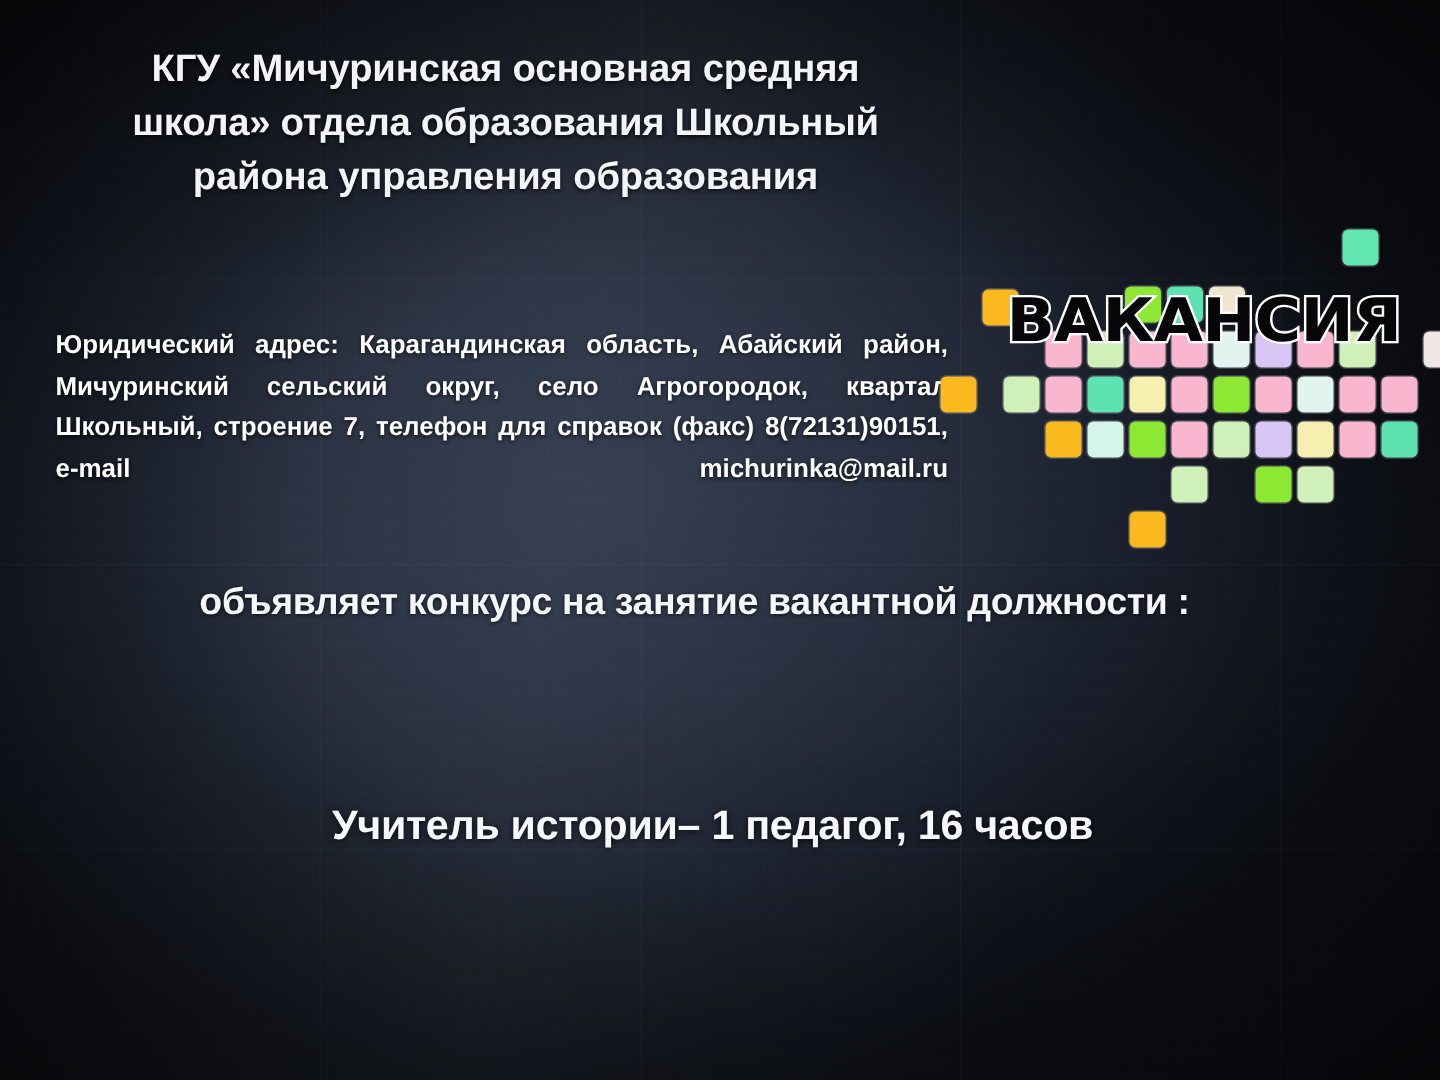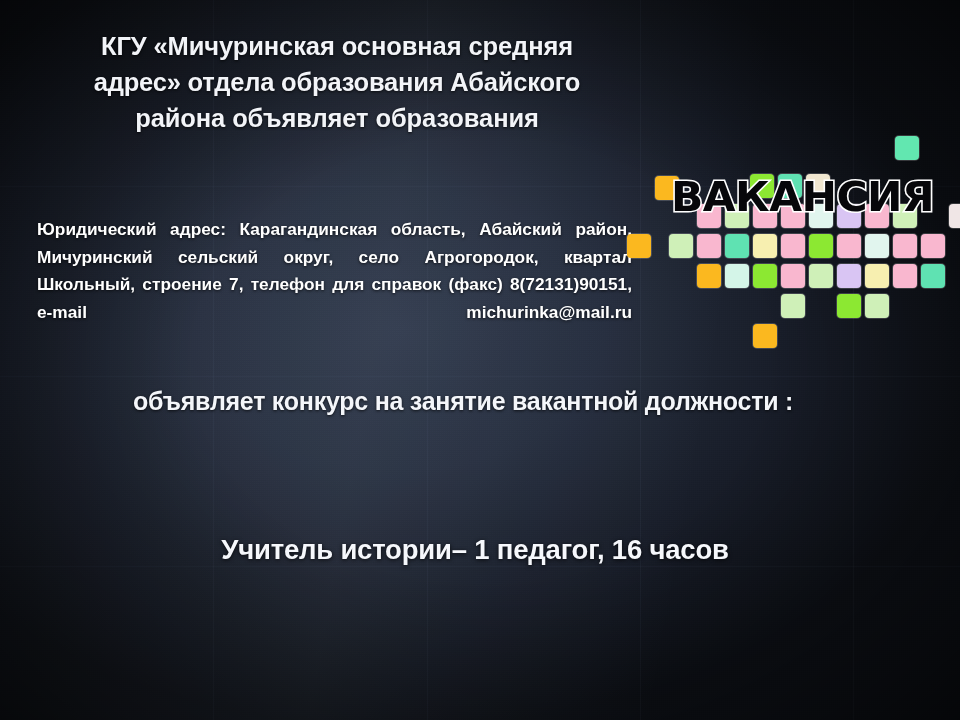--- a/index.html
+++ b/index.html
@@ -123,21 +123,21 @@
     font-size: 27.5px;
     font-weight: bold;
     letter-spacing: -0.2px;
     text-shadow: 0 1px 4px rgba(0,0,0,0.75);
   }
 
   
   .badge {
     position: absolute;
     left: 645px;
-    top: 116px;
+    top: 133px;
     width: 315px;
     height: 185px;
   }
   .tile {
     position: absolute;
     border-radius: 4px;
     box-shadow: 0 0 0 1px rgba(255,255,255,0.18);
   }
   .badge-word {
     position: absolute;
@@ -171,22 +171,22 @@
       <div class="gl-v" style="left: 640px;"></div>
       <div class="gl-v" style="left: 853px;"></div>
       <div class="gl-h" style="top: 186px;"></div>
       <div class="gl-h" style="top: 376px;"></div>
       <div class="gl-h" style="top: 566px;"></div>
     </div>
   <div class="bg-vignette"></div>
 
   <div class="title-block">
     <span class="tline l1">КГУ «Мичуринская основная средняя</span>
-    <span class="tline l2">адрес» отдела образования Абайского</span>
-    <span class="tline l3">района объявляет образования</span>
+    <span class="tline l2">школа» отдела образования Школьный</span>
+    <span class="tline l3">района управления образования</span>
   </div>
 
   <div class="address-block">
     <p>Юридический адрес: Карагандинская область, Абайский район, Мичуринский сельский округ, село Агрогородок, квартал Школьный, строение 7, телефон для справок (факс) 8(72131)90151, e-mail michurinka@mail.ru</p>
   </div>
 
   <div class="announce-line">объявляет конкурс на занятие вакантной должности :</div>
 
   <div class="vacancy-line">Учитель истории– 1 педагог, 16 часов</div>
 

